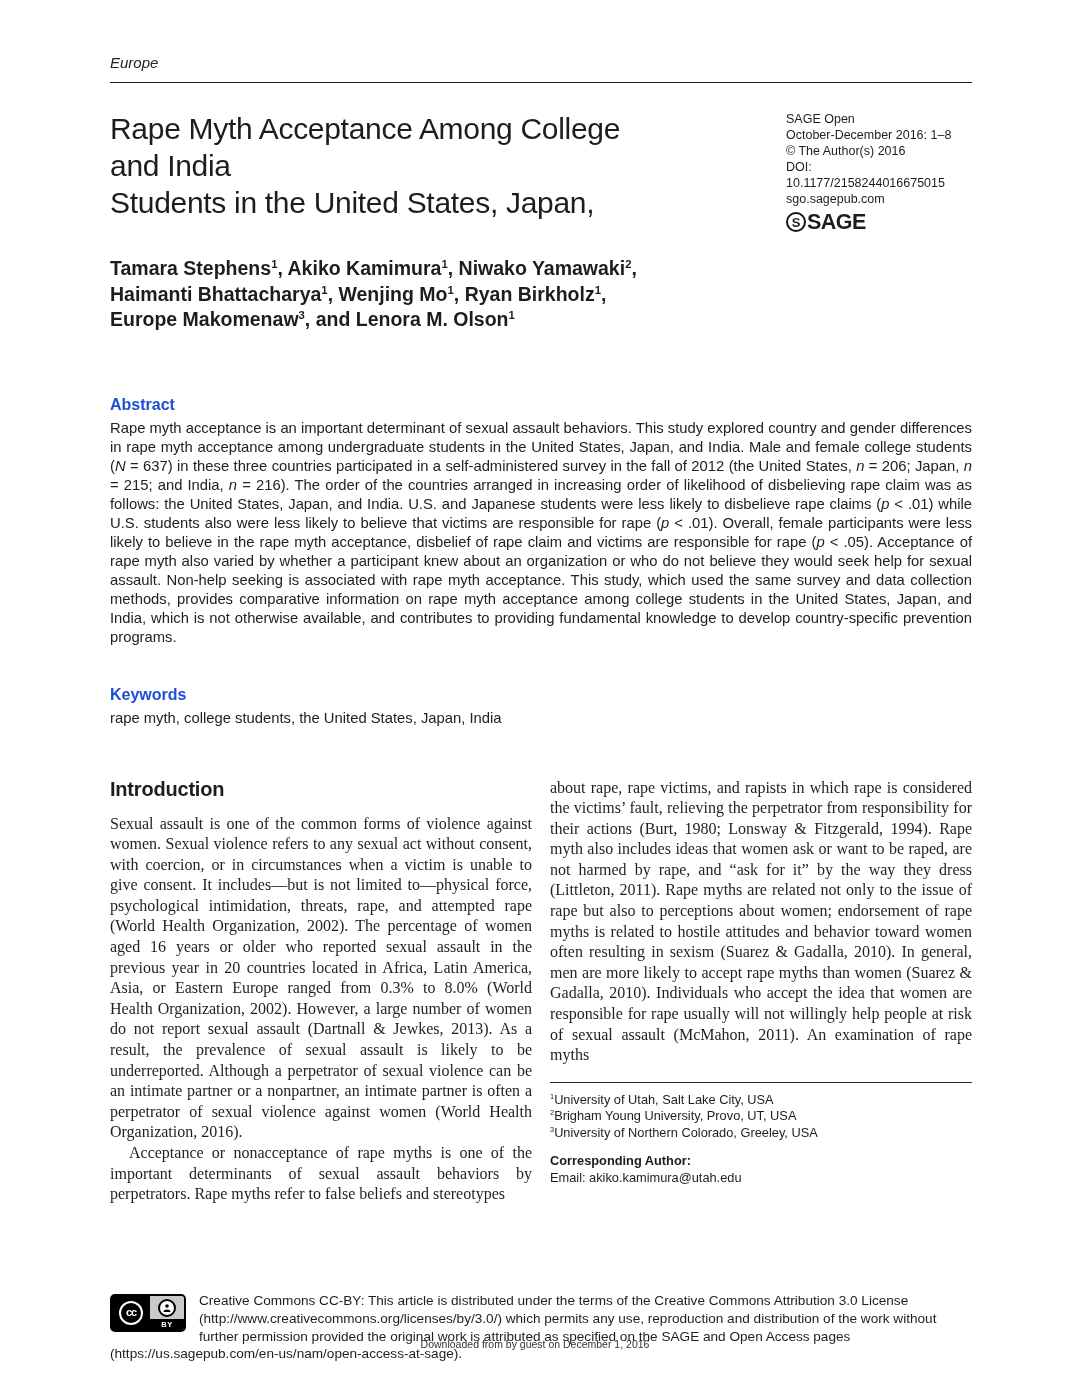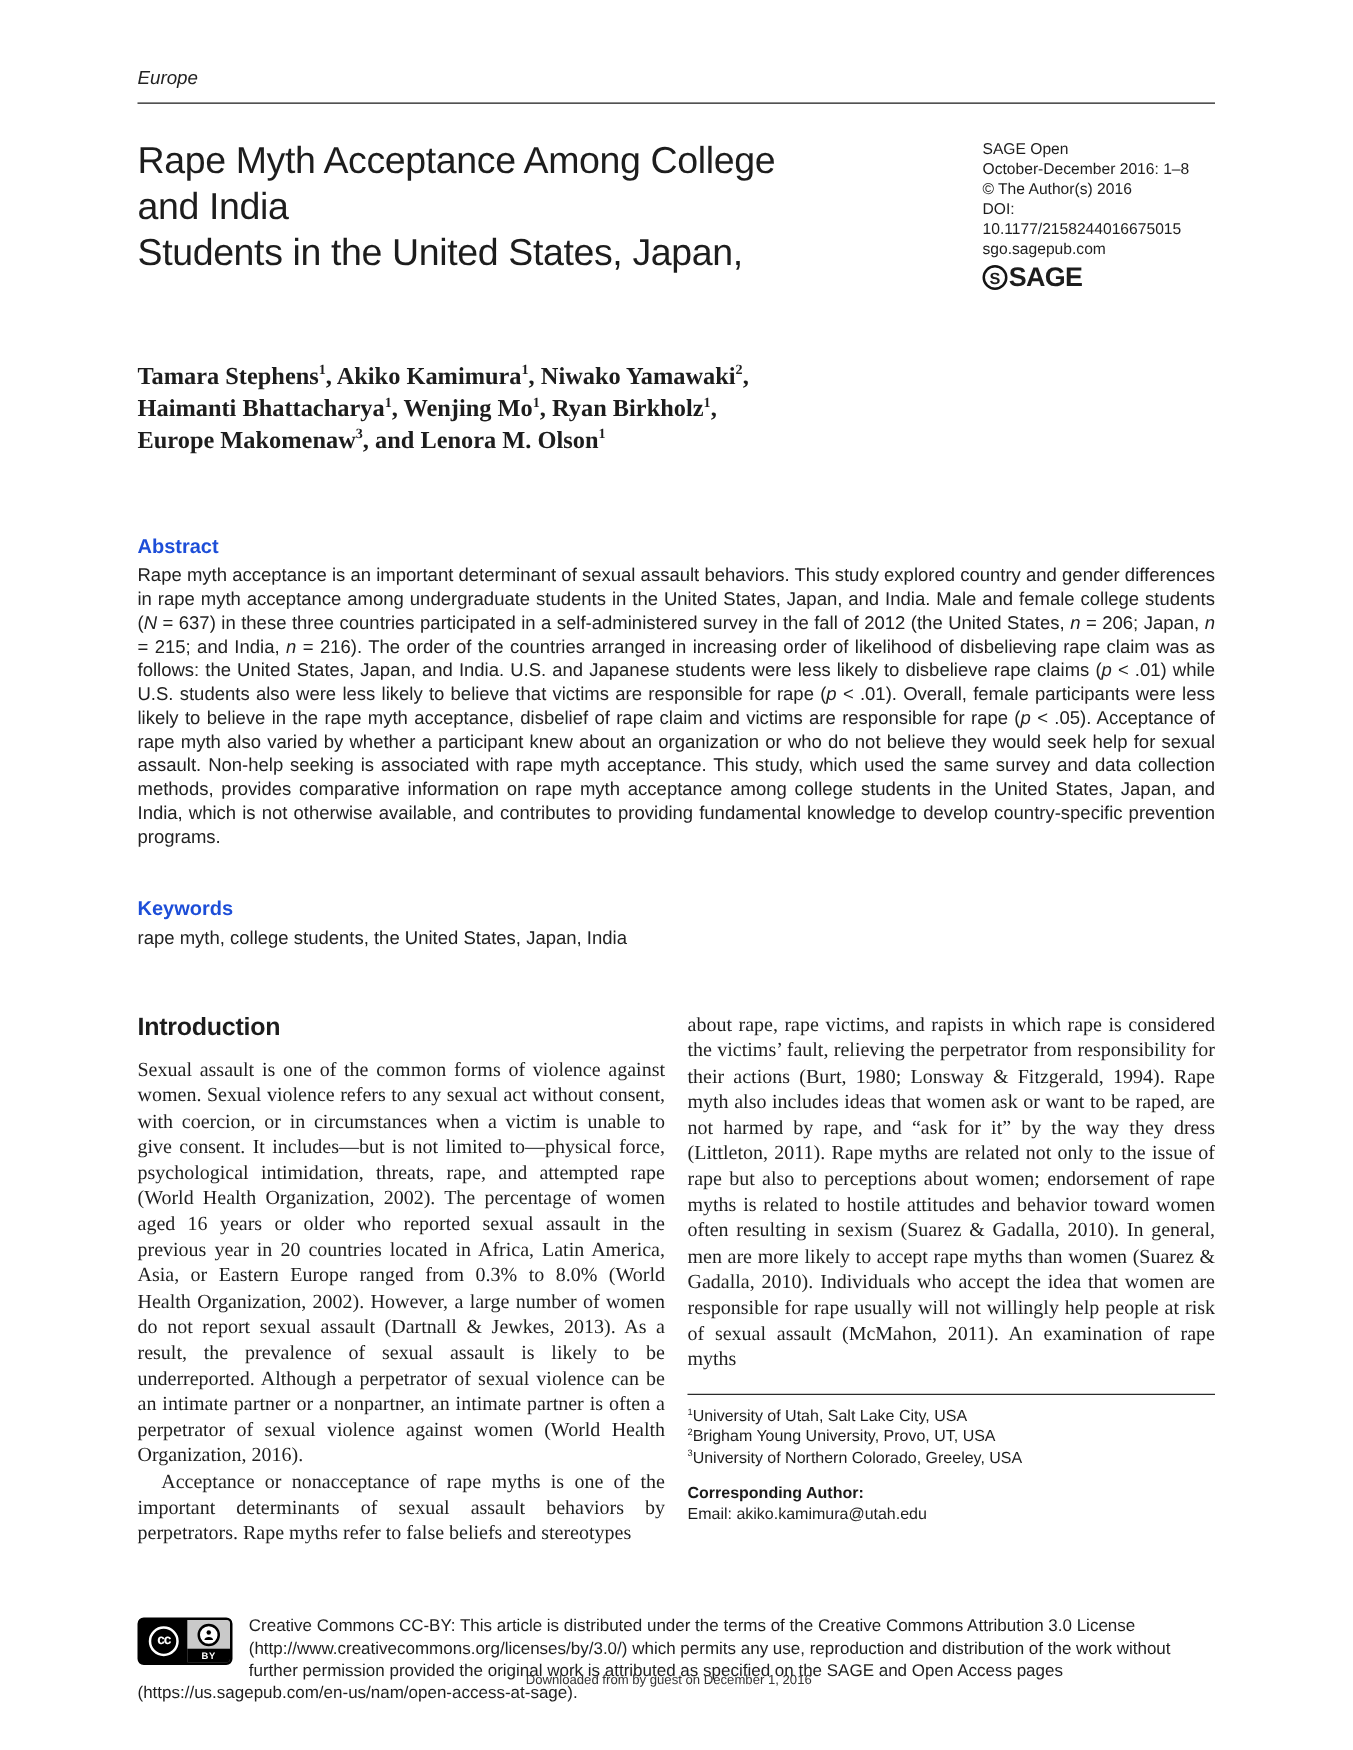--- a/index.html
+++ b/index.html
@@ -20,21 +20,21 @@
   }
   .journal-info { margin-left:auto; width:186px; font-size:12.5px; line-height:16px; color:#1d1d1d; padding-top:1px; }
   .sage-logo { display:flex; align-items:center; margin-top:5px; }
   .sage-s {
     width:20px; height:20px; border:2.6px solid #141414; border-radius:50%;
     display:inline-flex; align-items:center; justify-content:center;
     font-weight:bold; font-size:13px; line-height:1; flex:0 0 auto;
   }
   .sage-text { font-weight:bold; font-size:21.5px; letter-spacing:-0.5px; margin-left:1px; }
 
-  .authors { margin-top:57px; font-size:19.5px; line-height:25.5px; font-weight:bold; color:#1d1d1d; width:700px;font-family:Liberation Serif, serif; }
+  .authors { margin-top:24px; font-size:19.5px; line-height:25.5px; font-weight:bold; color:#1d1d1d; width:700px; }
   .authors sup, .affil sup { font-size:58%; vertical-align:super; line-height:0; }
 
   .abstract { margin-top:63px; }
   .block-head { font-size:16px; font-weight:bold; margin-bottom:5px; color:#1d4ed8; }
   .abs-text { font-size:14.8px; line-height:19px; text-align:justify; color:#222; }
 
   .keywords { margin-top:39px; }
   .kw-text { font-size:14.8px; line-height:19px; color:#222; }
 
   .columns { display:flex; gap:18px; margin-top:50px; }

